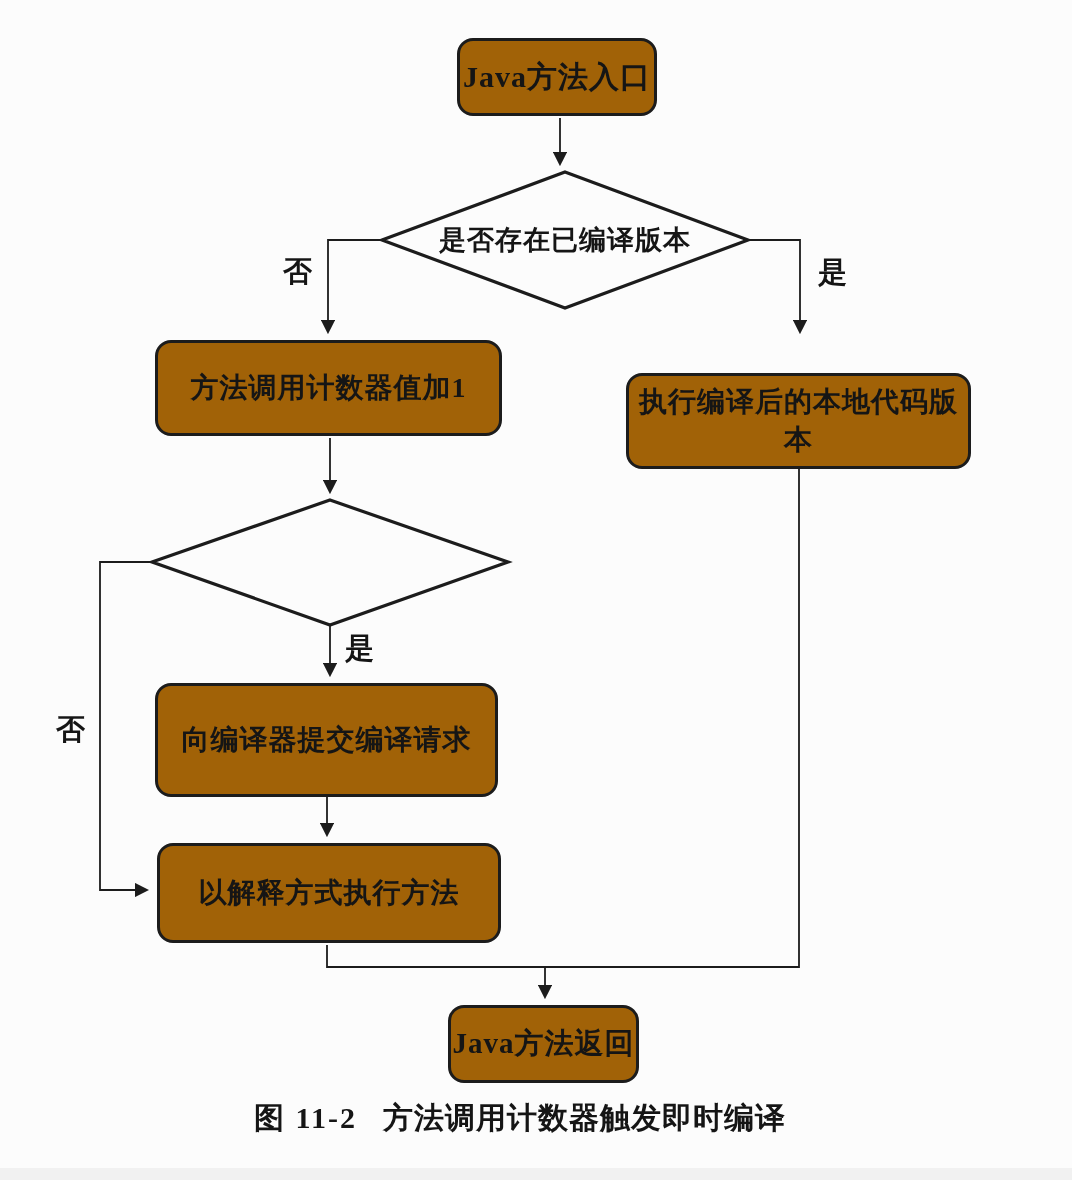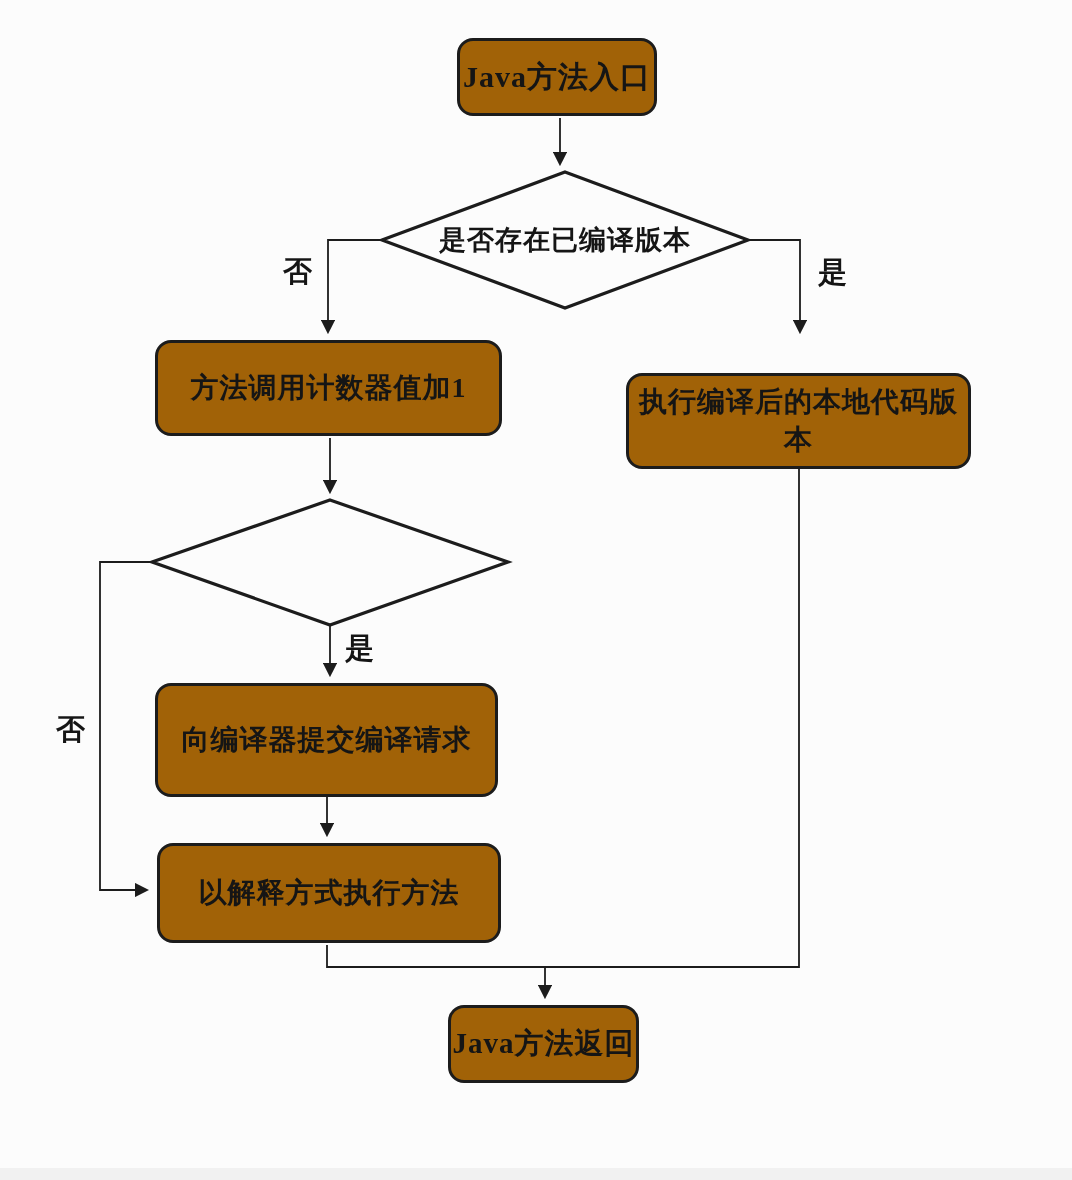--- a/index.html
+++ b/index.html
@@ -128,15 +128,18 @@
   <div class="diamond-label dlabel-1">
     <span>是否存在已编译版本</span>
   </div>
 
 
   <div class="edge-label el-no-compiled">否</div>
   <div class="edge-label el-yes-compiled">是</div>
   <div class="edge-label el-yes-thresh">是</div>
   <div class="edge-label el-no-thresh">否</div>
 
+  <div class="caption">
+    <span class="prefix">图 11-2</span><span>方法调用计数器触发即时编译</span>
+  </div>
 
   <div class="bottom-strip"></div>
 </div>
 
 </body></html>

